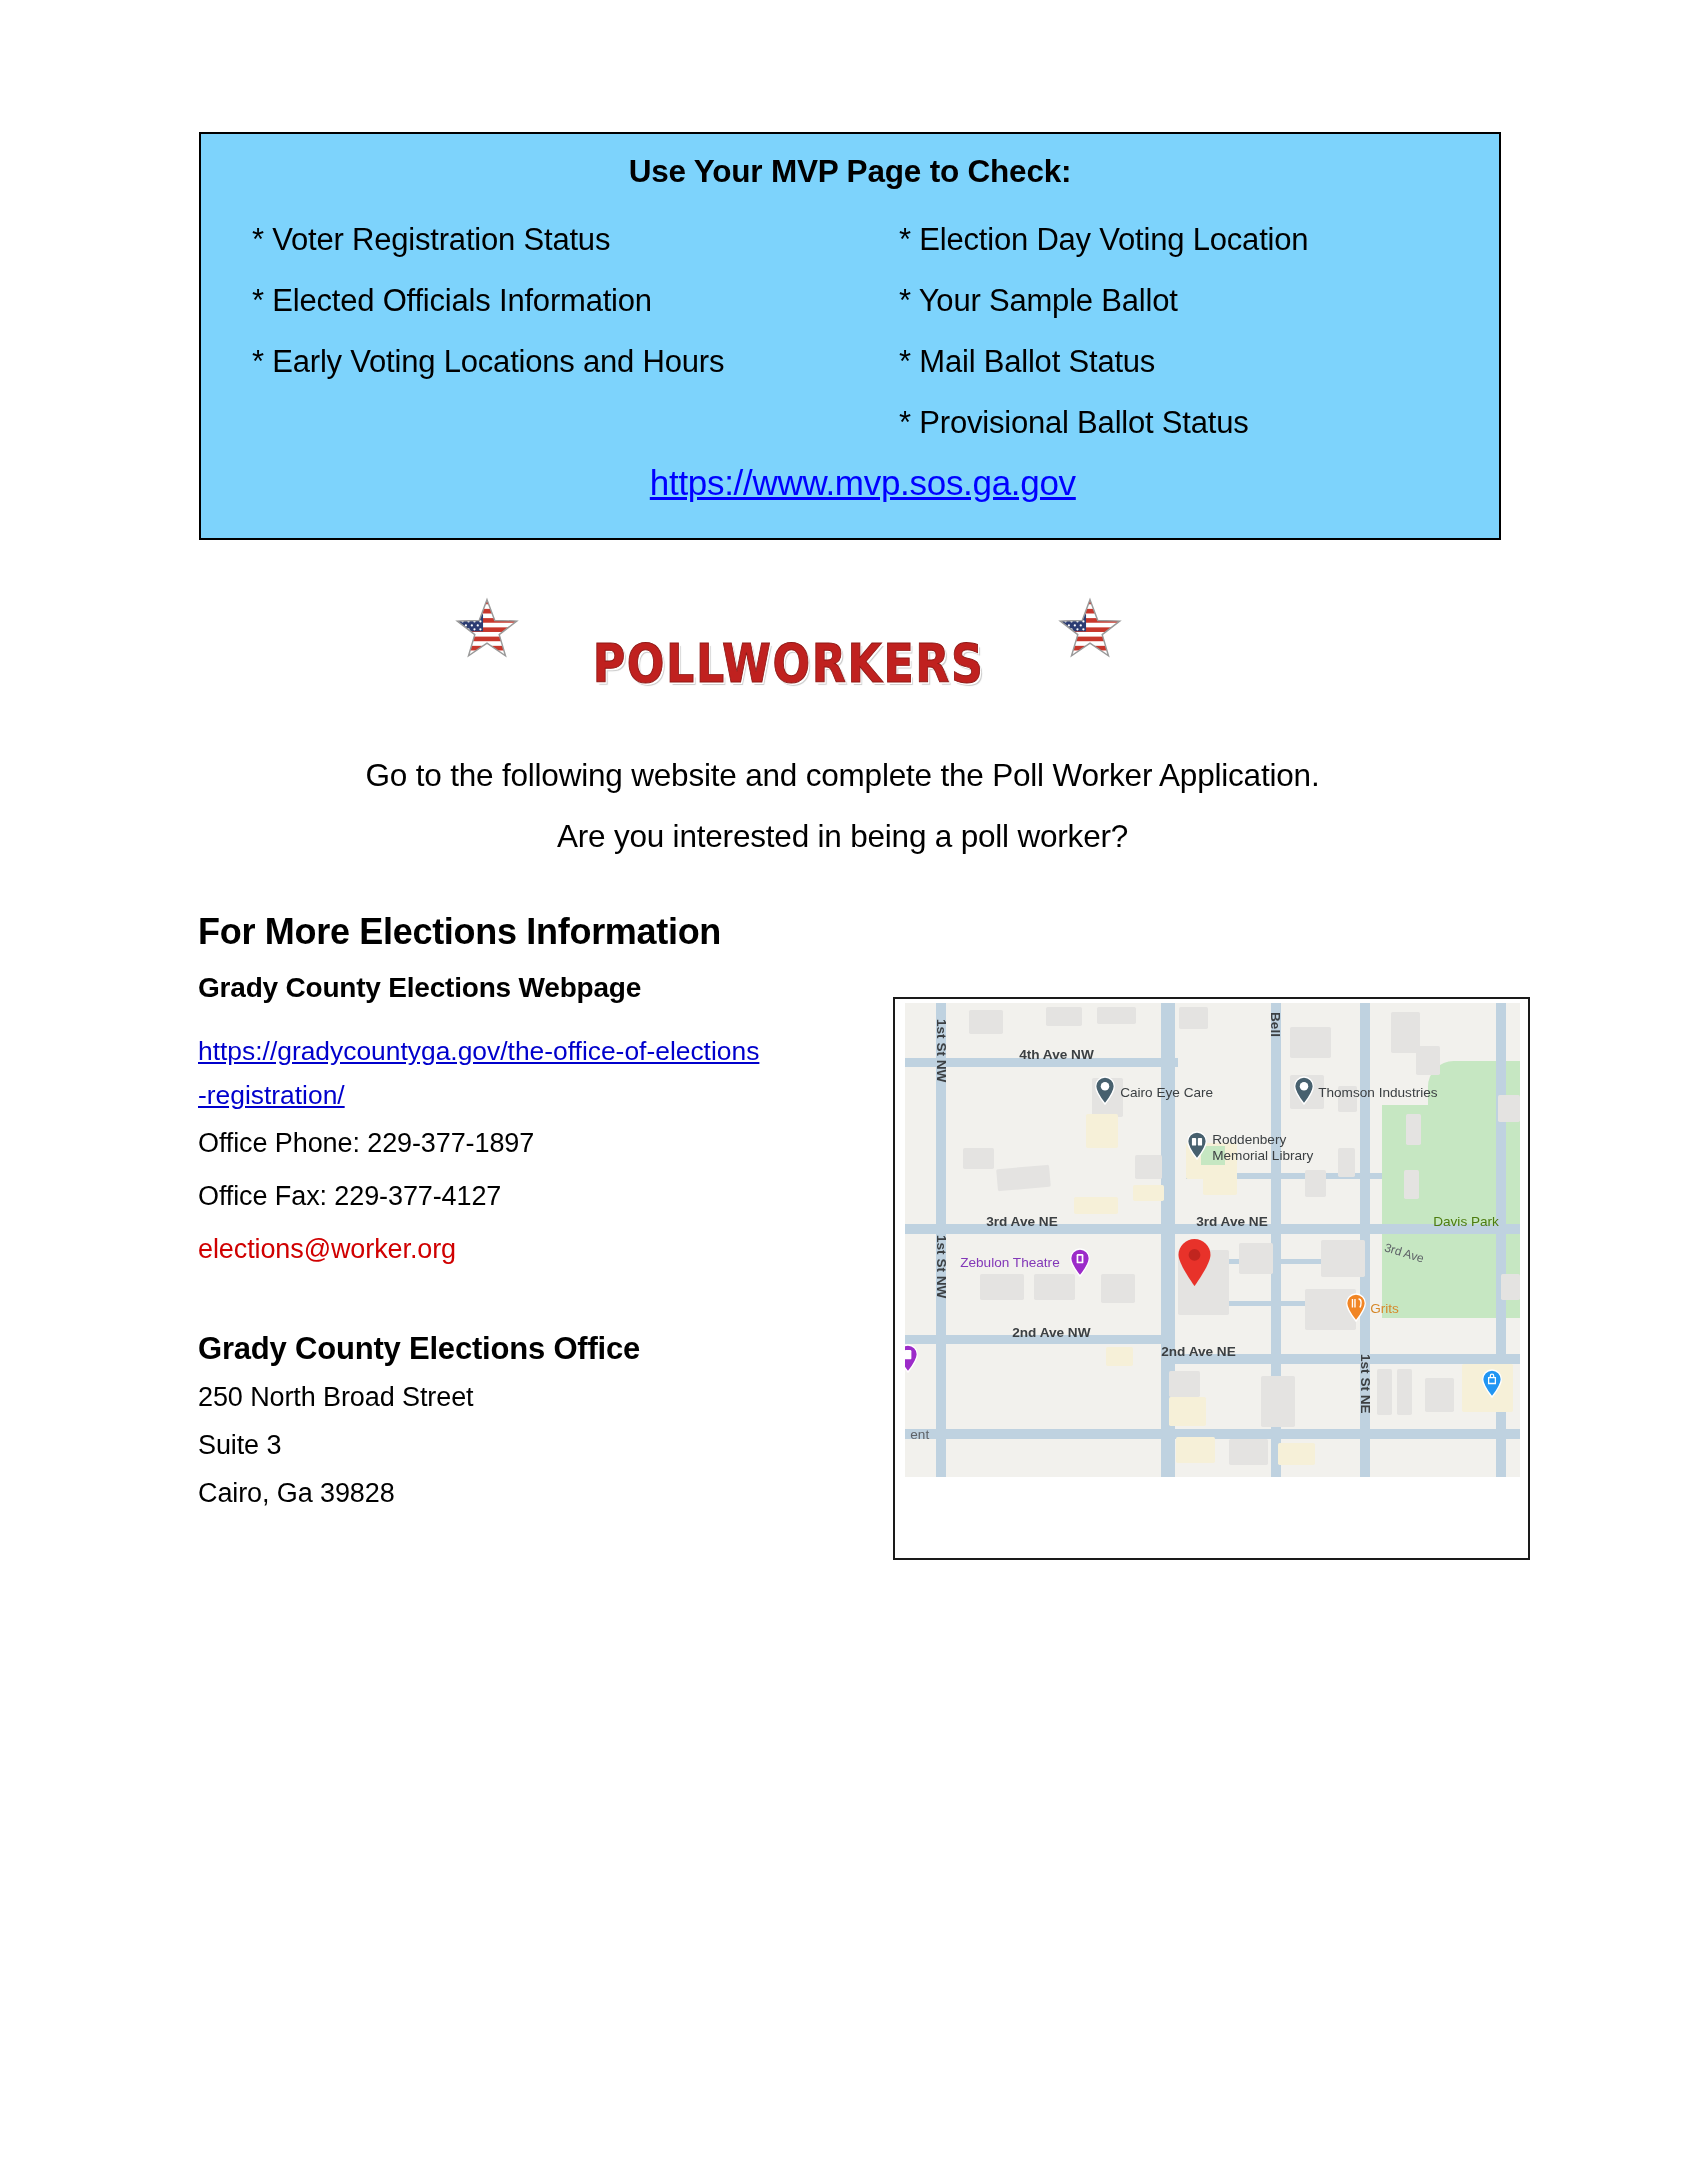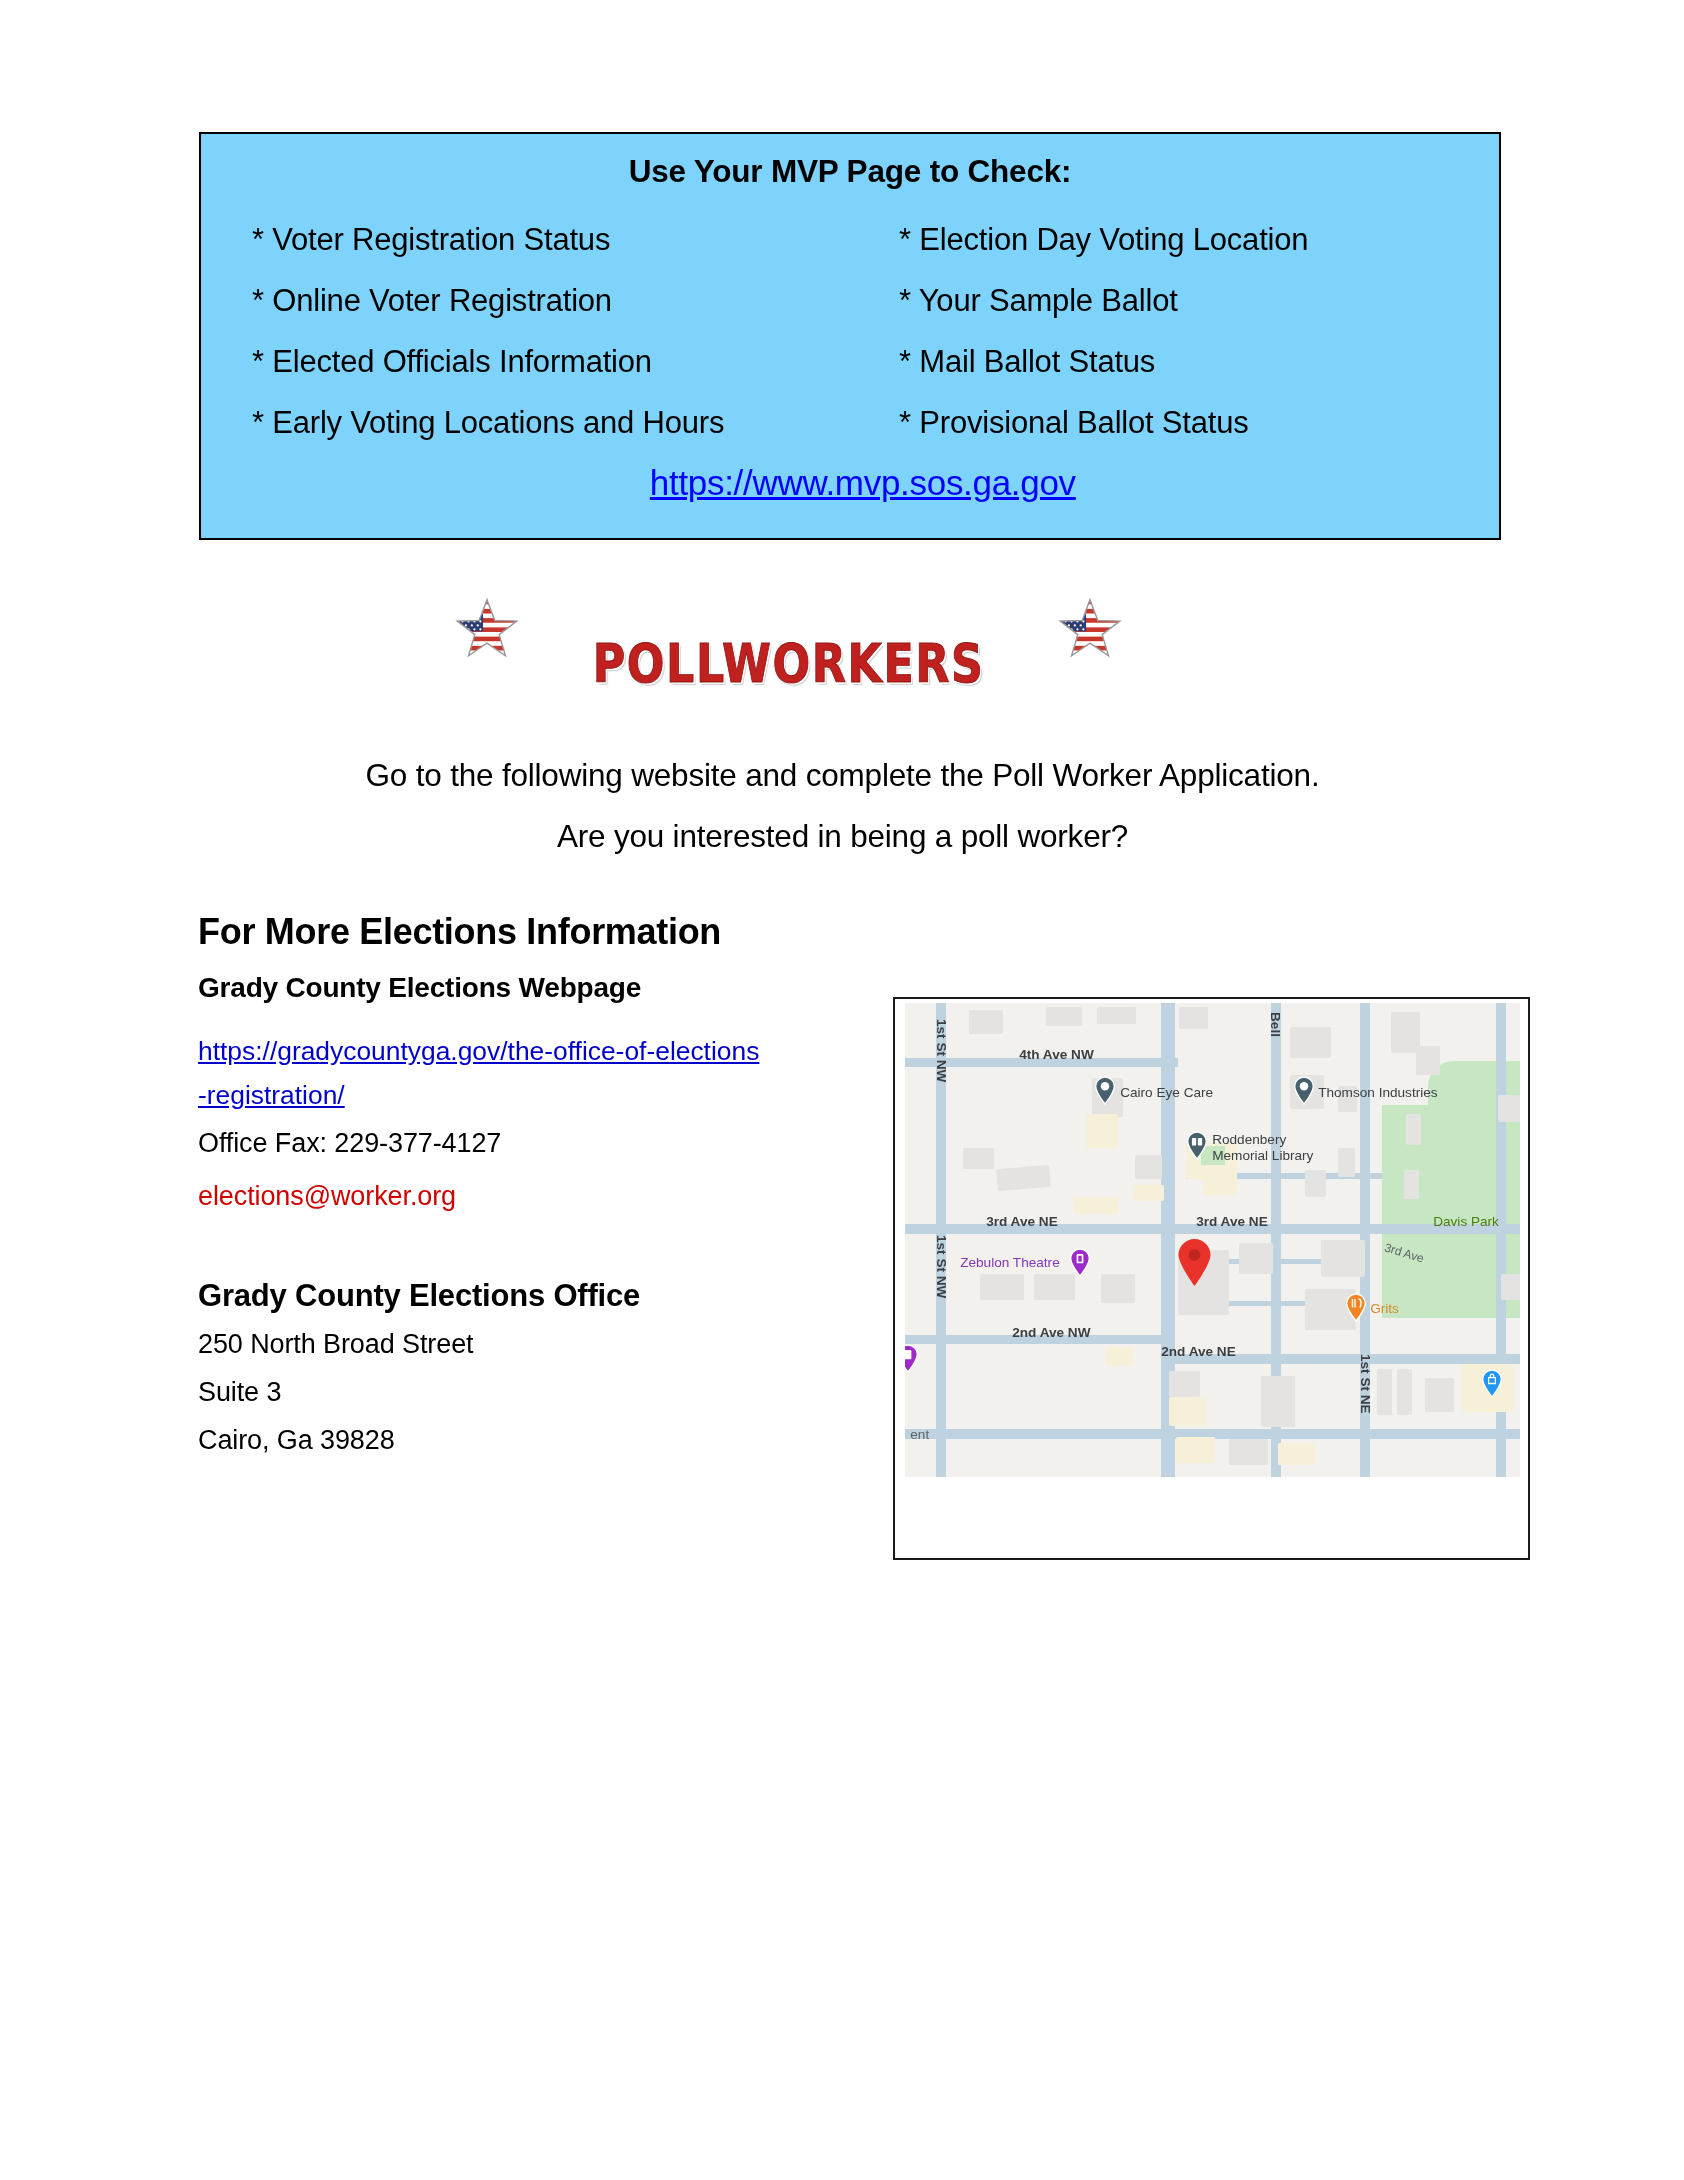--- a/index.html
+++ b/index.html
@@ -251,21 +251,20 @@
 </style>
 </head>
 <body>
 
 <div id="mvp-box">
   <div id="mvp-title">Use Your MVP Page to Check:</div>
 
   <div id="mvp-columns">
     <div class="mvp-col mvp-col-left">
       <div class="mvp-item">* Voter Registration Status</div>
-      <div class="mvp-item">* Online Voter Registration</div>
       <div class="mvp-item">* Elected Officials Information</div>
       <div class="mvp-item">* Early Voting Locations and Hours</div>
     </div>
     <div class="mvp-col mvp-col-right">
       <div class="mvp-item">* Election Day Voting Location</div>
       <div class="mvp-item">* Your Sample Ballot</div>
       <div class="mvp-item">* Mail Ballot Status</div>
       <div class="mvp-item">* Provisional Ballot Status</div>
     </div>
   </div>
@@ -358,20 +357,21 @@
 
 <div id="pw-prompt">
   <div class="pw-line">Go to the following website and complete the Poll Worker Application.</div>
   <div class="pw-line">Are you interested in being a poll worker?</div>
 </div>
 
 <div id="info-col">
   <div id="info-heading">For More Elections Information</div>
   <div id="webpage-heading">Grady County Elections Webpage</div>
   <a id="site-url" href="#">https://gradycountyga.gov/the-office-of-elections-registration/</a>
+  <div class="contact-line">Office Phone: 229-377-1897</div>
   <div class="contact-line">Office Fax: 229-377-4127</div>
   <div id="email-line">elections@worker.org</div>
   <div id="office-heading">Grady County Elections Office</div>
   <div class="addr-line">250 North Broad Street</div>
   <div class="addr-line">Suite 3</div>
   <div class="addr-line">Cairo, Ga 39828</div>
 </div>
 
 <div id="map-frame">
   <div id="map-canvas">

